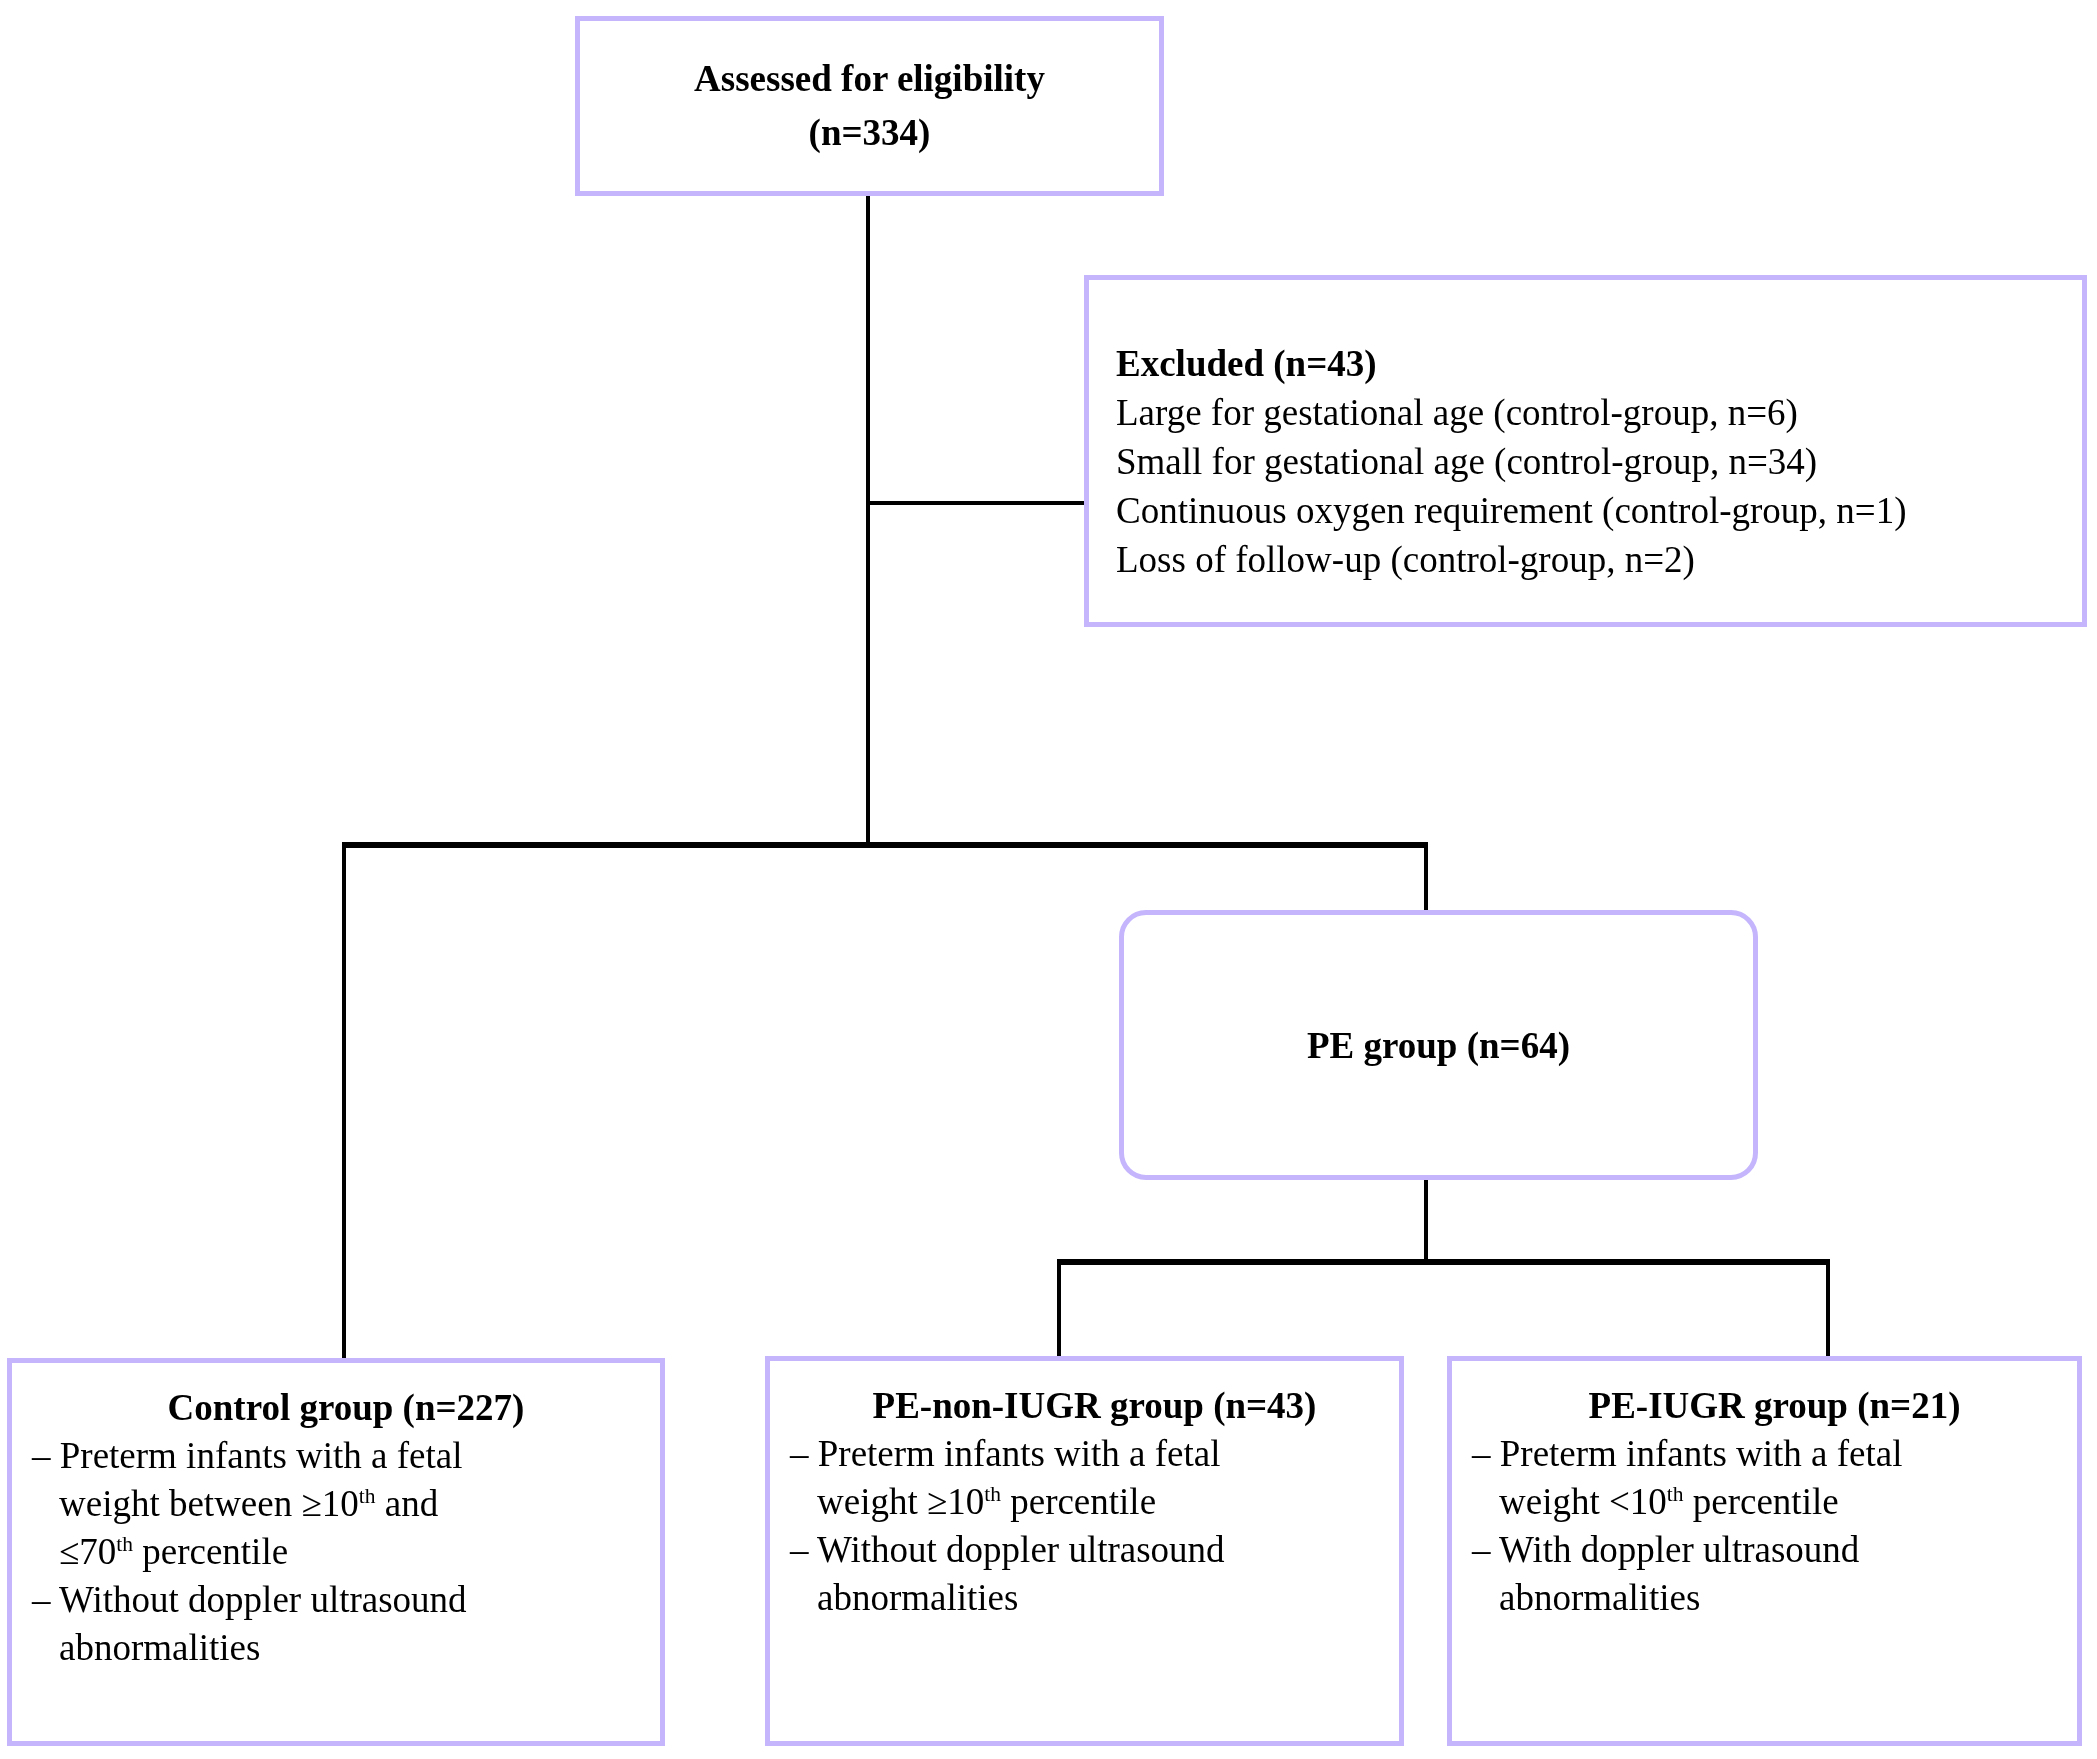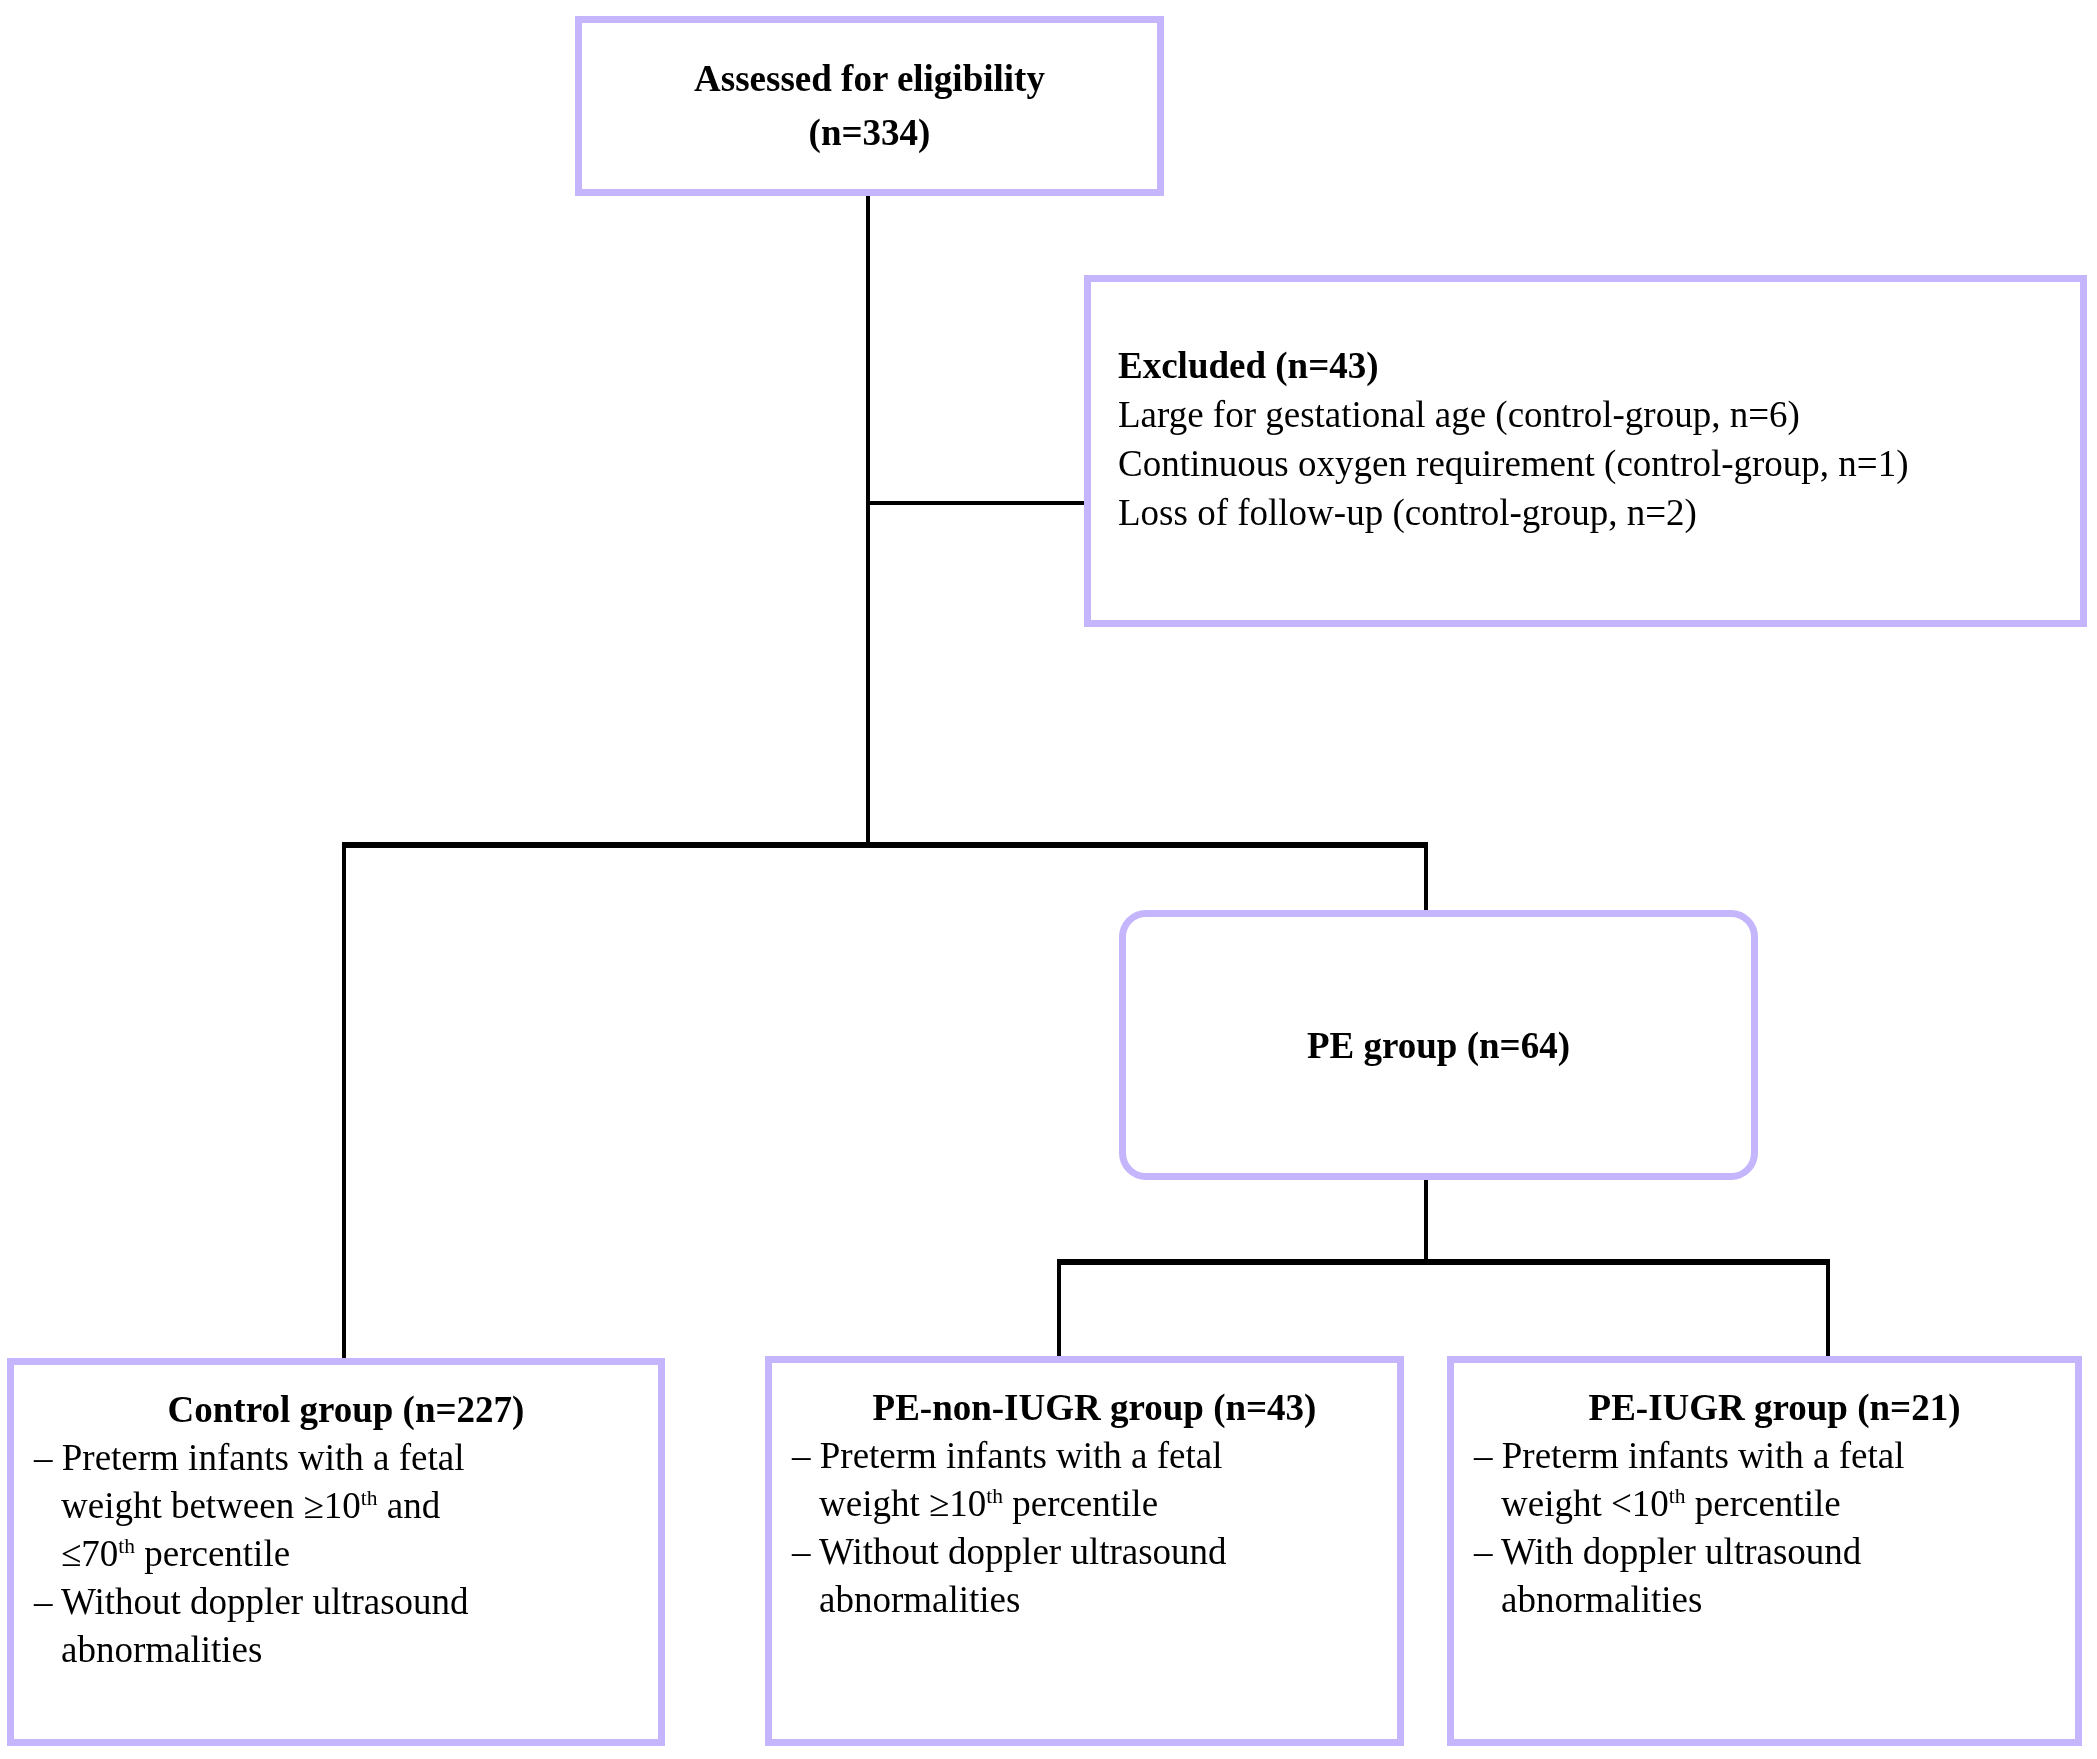--- a/index.html
+++ b/index.html
@@ -6,21 +6,21 @@
   .canvas {
     position: relative;
     width: 2097px;
     height: 1759px;
     background: #ffffff;
     font-family: "Liberation Serif", "DejaVu Serif", serif;
     color: #000000;
   }
   .box {
     position: absolute;
-    border: 7px solid #c4b5fd;
+    border: 5px solid #c4b5fd;
     background: #ffffff;
     box-sizing: border-box;
     font-size: 37px;
     line-height: 49px;
   }
   .center-box {
     display: flex;
     flex-direction: column;
     justify-content: center;
     align-items: center;
@@ -69,20 +69,21 @@
 
   <div class="box center-box" id="box-assessed">
     <div>Assessed for eligibility</div>
     <div>(n=334)</div>
   </div>
 
   <div class="box" id="box-excluded">
     <div class="title">Excluded (n=43)</div>
     <div>
         <div class="line"><span>Large for gestational age (control-group, n=6)</span></div>
+        <div class="line"><span>Small for gestational age (control-group, n=34)</span></div>
         <div class="line"><span>Continuous oxygen requirement (control-group, n=1)</span></div>
         <div class="line"><span>Loss of follow-up (control-group, n=2)</span></div>
       </div>
   </div>
 
   <div class="box center-box" id="box-pe">
     <div>PE group (n=64)</div>
   </div>
 
   <div class="box" id="box-control">

